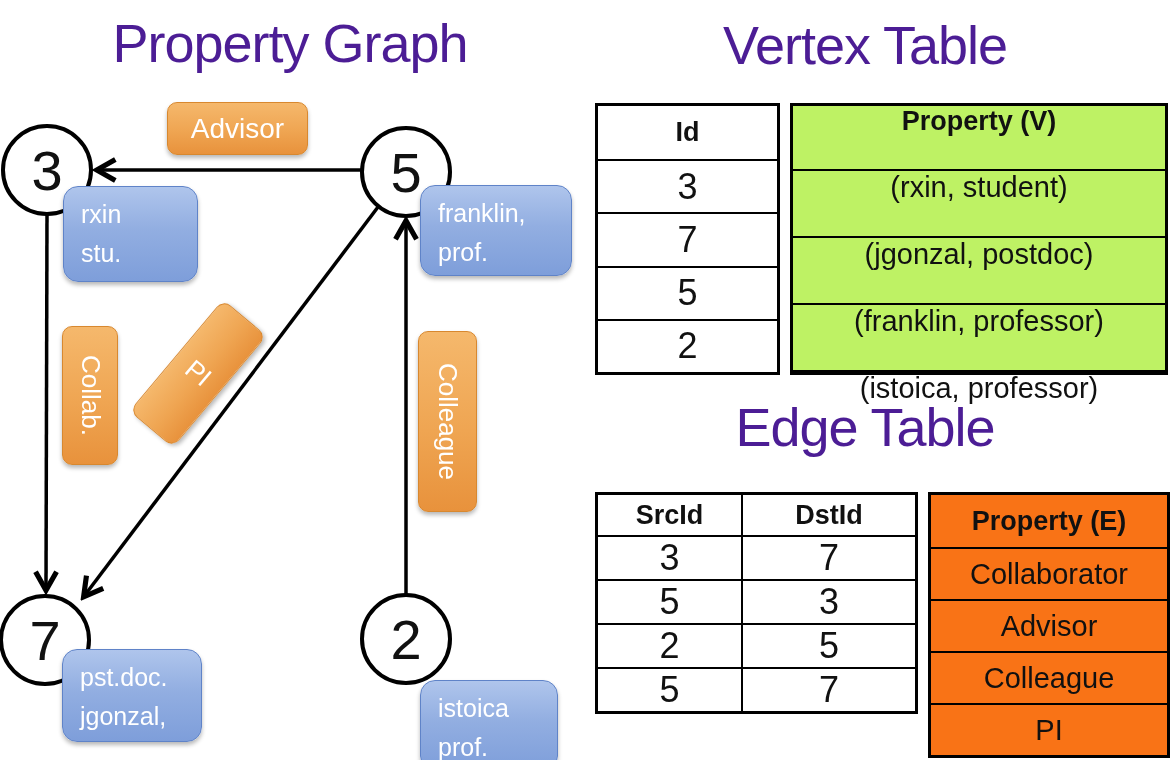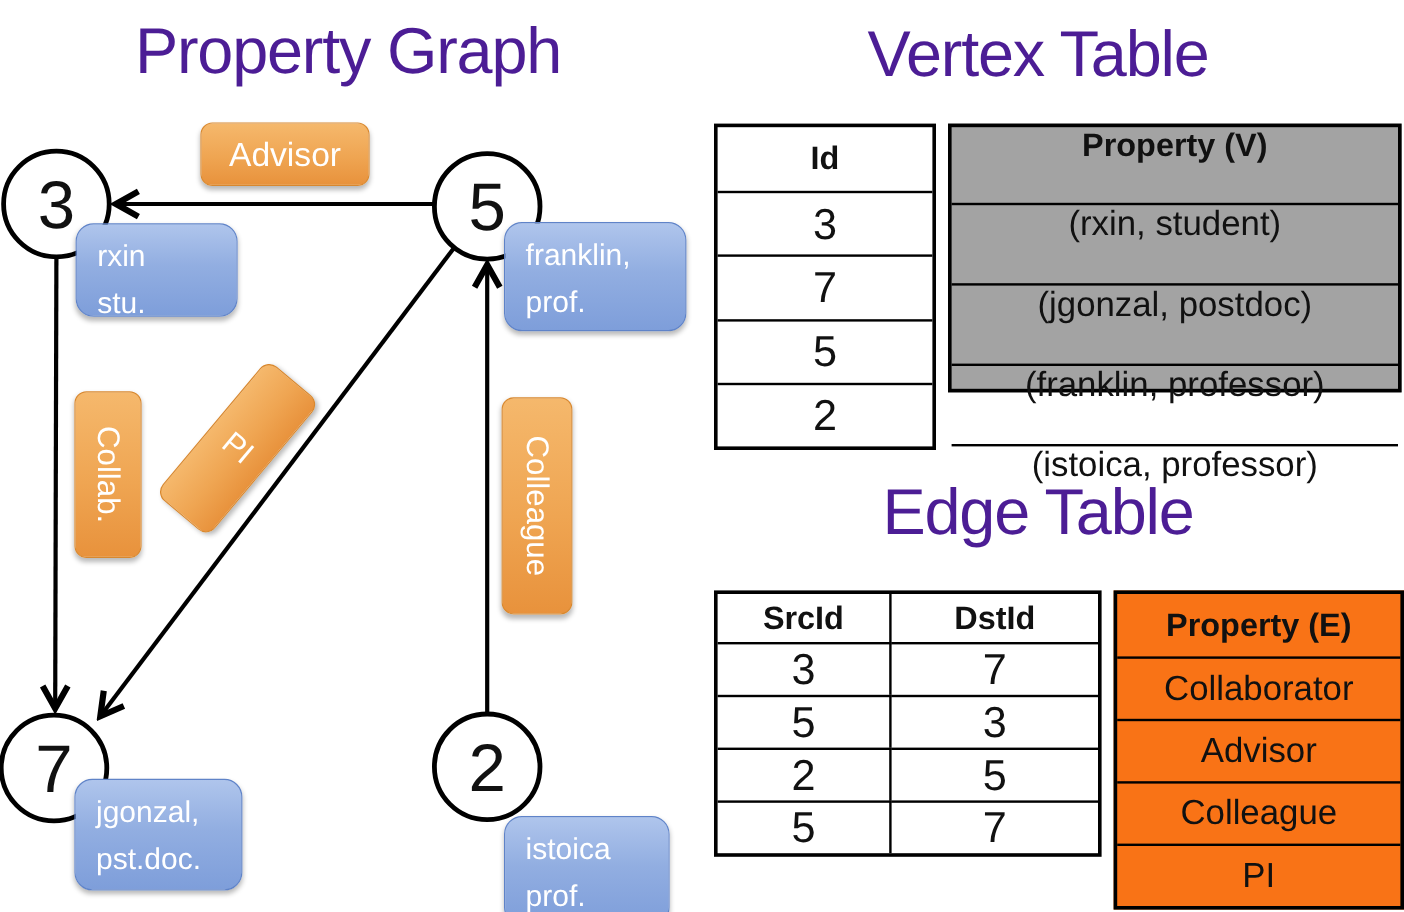--- a/index.html
+++ b/index.html
@@ -35,38 +35,38 @@
   #lbl-pi{left:125px;top:345px;width:146px;height:57px;font-size:26px;transform:rotate(-50deg);}
   .vtext{transform:rotate(90deg);white-space:nowrap;}
 
   .bbox{
     position:absolute;box-sizing:border-box;
     background:linear-gradient(180deg,#AFC5EC 0%,#92AEE1 45%,#7E9EDA 100%);
     border:1.5px solid #5F83C8;border-radius:15px;color:#fff;
     font-size:25px;line-height:1.55;padding:8px 0 0 17px;
     box-shadow:0 3px 4px rgba(0,0,0,0.28);
   }
-  #box-rxin{left:63px;top:186px;width:135px;height:78px;}
+  #box-rxin{left:63px;top:186px;width:135px;height:96px;}
   #box-franklin{left:420px;top:185px;width:152px;height:91px;}
   #box-jgonzal{left:62px;top:649px;width:140px;height:93px;}
   #box-istoica{left:420px;top:680px;width:138px;height:91px;}
 
   
   .tbl{position:absolute;border:3px solid #000;box-sizing:border-box;display:grid;background:#fff;}
   .cell{
     display:flex;align-items:center;justify-content:center;
     box-sizing:border-box;border-top:2px solid #000;white-space:nowrap;
   }
   .cell.top{border-top:none;}
   .hdr{font-weight:bold;font-size:27px;text-align:right;}
   .num{font-size:36px;font-weight:300;}
   .txt{font-size:29px;font-weight:300;}
 
   #vt-id{left:595px;top:103px;width:185px;height:272px;grid-template-rows:repeat(5,1fr);}
-  #vt-prop{left:790px;top:103px;width:378px;height:224px;grid-template-rows:repeat(5,1fr);background:#a3a3a3;gap:32px;}
+  #vt-prop{left:790px;top:103px;width:378px;height:272px;grid-template-rows:repeat(5,1fr);background:#bef264;gap:32px;}
   #et-main{left:595px;top:492px;width:323px;height:222px;
            grid-template-columns:145px 1fr;grid-template-rows:repeat(5,1fr);}
   #et-main .lcol{border-right:2px solid #000;}
   #et-prop{left:928px;top:492px;width:242px;height:266px;grid-template-rows:repeat(5,1fr);background:#f97316;}
 </style>
 </head>
 <body>
 
 <div id="graph-panel">
   <div id="pg-title" class="big-title">Property Graph</div>
@@ -108,22 +108,22 @@
 
   <div id="box-rxin" class="bbox">
     <div>rxin</div>
     <div>stu.</div>
   </div>
   <div id="box-franklin" class="bbox">
     <div>franklin,</div>
     <div>prof.</div>
   </div>
   <div id="box-jgonzal" class="bbox">
+    <div>pst.doc.</div>
     <div>jgonzal,</div>
-    <div>pst.doc.</div>
   </div>
   <div id="box-istoica" class="bbox">
     <div>istoica</div>
     <div>prof.</div>
   </div>
 </div>
 
 <div id="vt-title" class="big-title">Vertex Table</div>
 
 <div id="vt-id" class="tbl">

